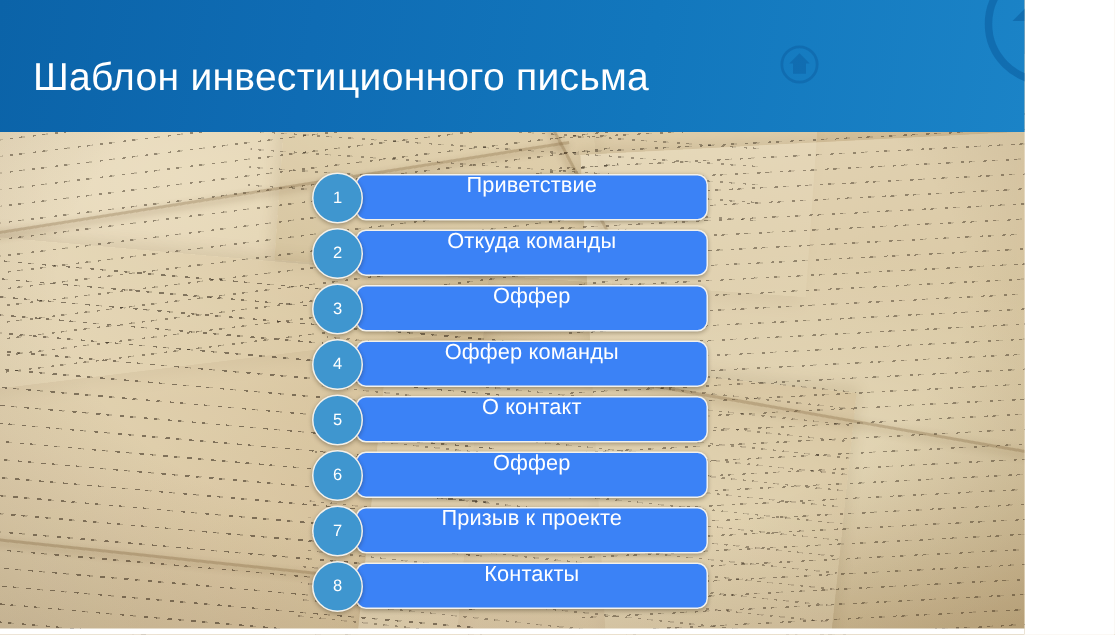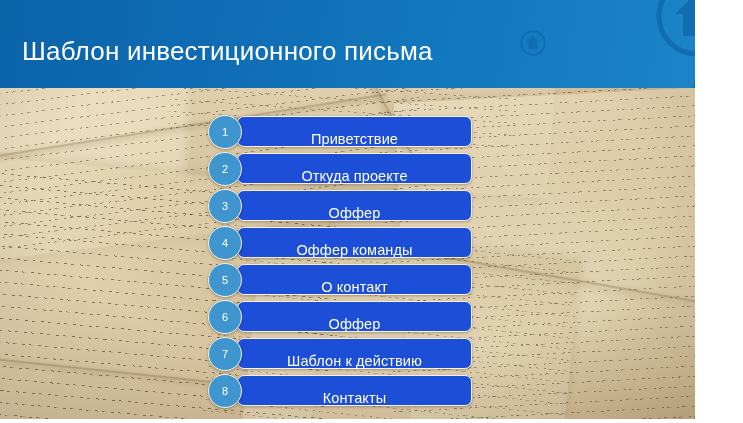--- a/index.html
+++ b/index.html
@@ -5,21 +5,20 @@
   html,body{margin:0;padding:0;background:#ffffff;}
   body{
     font-family:"Liberation Sans","DejaVu Sans",sans-serif;
     -webkit-font-smoothing:antialiased;
   }
   #slide{
     position:relative;
     width:683px;height:423px;
     overflow:hidden;
     background:#d9c6a5;
-    padding-left:12px;
   }
 
   
   .bg-root{position:absolute;inset:0;overflow:hidden;}
   .bg-base{
     position:absolute;inset:0;
     background:
       radial-gradient(ellipse 60% 50% at 18% 28%, #efe3c8 0%, rgba(239,227,200,0) 70%),
       radial-gradient(ellipse 55% 45% at 78% 72%, #eadfc4 0%, rgba(234,223,196,0) 72%),
       radial-gradient(ellipse 70% 60% at 50% 100%, #cbb089 0%, rgba(203,176,137,0) 70%),
@@ -152,25 +151,25 @@
     font-size:26px;font-weight:400;color:#ffffff;
     letter-spacing:.2px;white-space:nowrap;
   }
 
   
   .steps{position:absolute;left:0;top:0;width:743px;height:423px;}
   .step-row{position:absolute;left:208px;height:31px;}
   .step-bar{
     position:absolute;left:29px;top:0;
     width:233px;height:29px;
-    background:#1d4ed8;
+    background:#3b82f6;
     border:1.5px solid #f4f1ea;
     border-radius:7px;
     box-shadow:0 1px 3px rgba(40,30,10,.33);
-    display:flex;align-items:flex-end;justify-content:center;
+    display:flex;align-items:flex-start;justify-content:center;
   }
   .step-label{
     color:#ffffff;font-size:14.5px;font-weight:400;
     letter-spacing:.1px;white-space:nowrap;
     line-height:1;
   }
   .step-num{
     position:absolute;left:0;top:-1px;
     width:32px;height:32px;border-radius:50%;
     background:#3f96cf;
@@ -231,21 +230,21 @@
       <div class="step-bar">
         <span class="step-label">Приветствие</span>
       </div>
       <div class="step-num">
         <span>1</span>
       </div>
     </div>
 
     <div class="step-row" style="top:153px;">
       <div class="step-bar">
-        <span class="step-label">Откуда проекте</span>
+        <span class="step-label">Откуда команды</span>
       </div>
       <div class="step-num">
         <span>2</span>
       </div>
     </div>
 
     <div class="step-row" style="top:190px;">
       <div class="step-bar">
         <span class="step-label">Оффер</span>
       </div>
@@ -276,21 +275,21 @@
       <div class="step-bar">
         <span class="step-label">Оффер</span>
       </div>
       <div class="step-num">
         <span>6</span>
       </div>
     </div>
 
     <div class="step-row" style="top:338px;">
       <div class="step-bar">
-        <span class="step-label">Шаблон к действию</span>
+        <span class="step-label">Призыв к проекте</span>
       </div>
       <div class="step-num">
         <span>7</span>
       </div>
     </div>
 
     <div class="step-row" style="top:375px;">
       <div class="step-bar">
         <span class="step-label">Контакты</span>
       </div>

